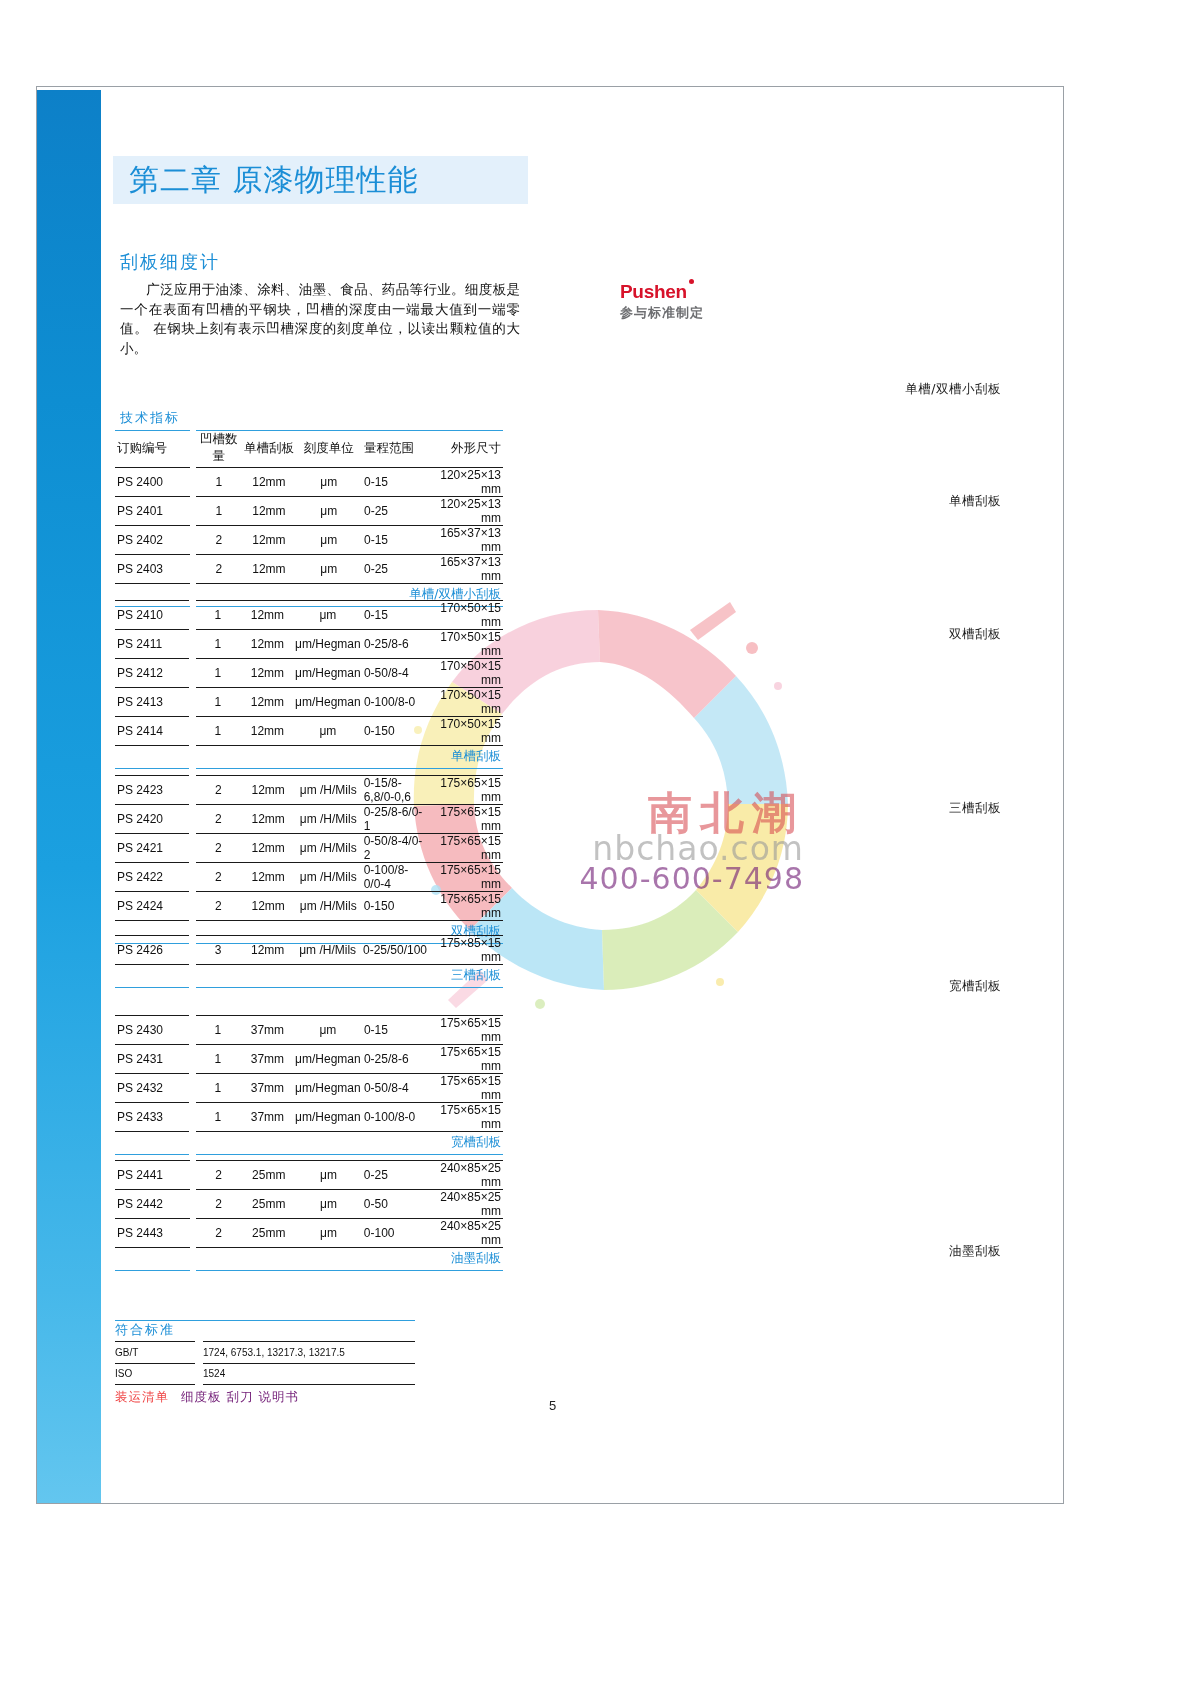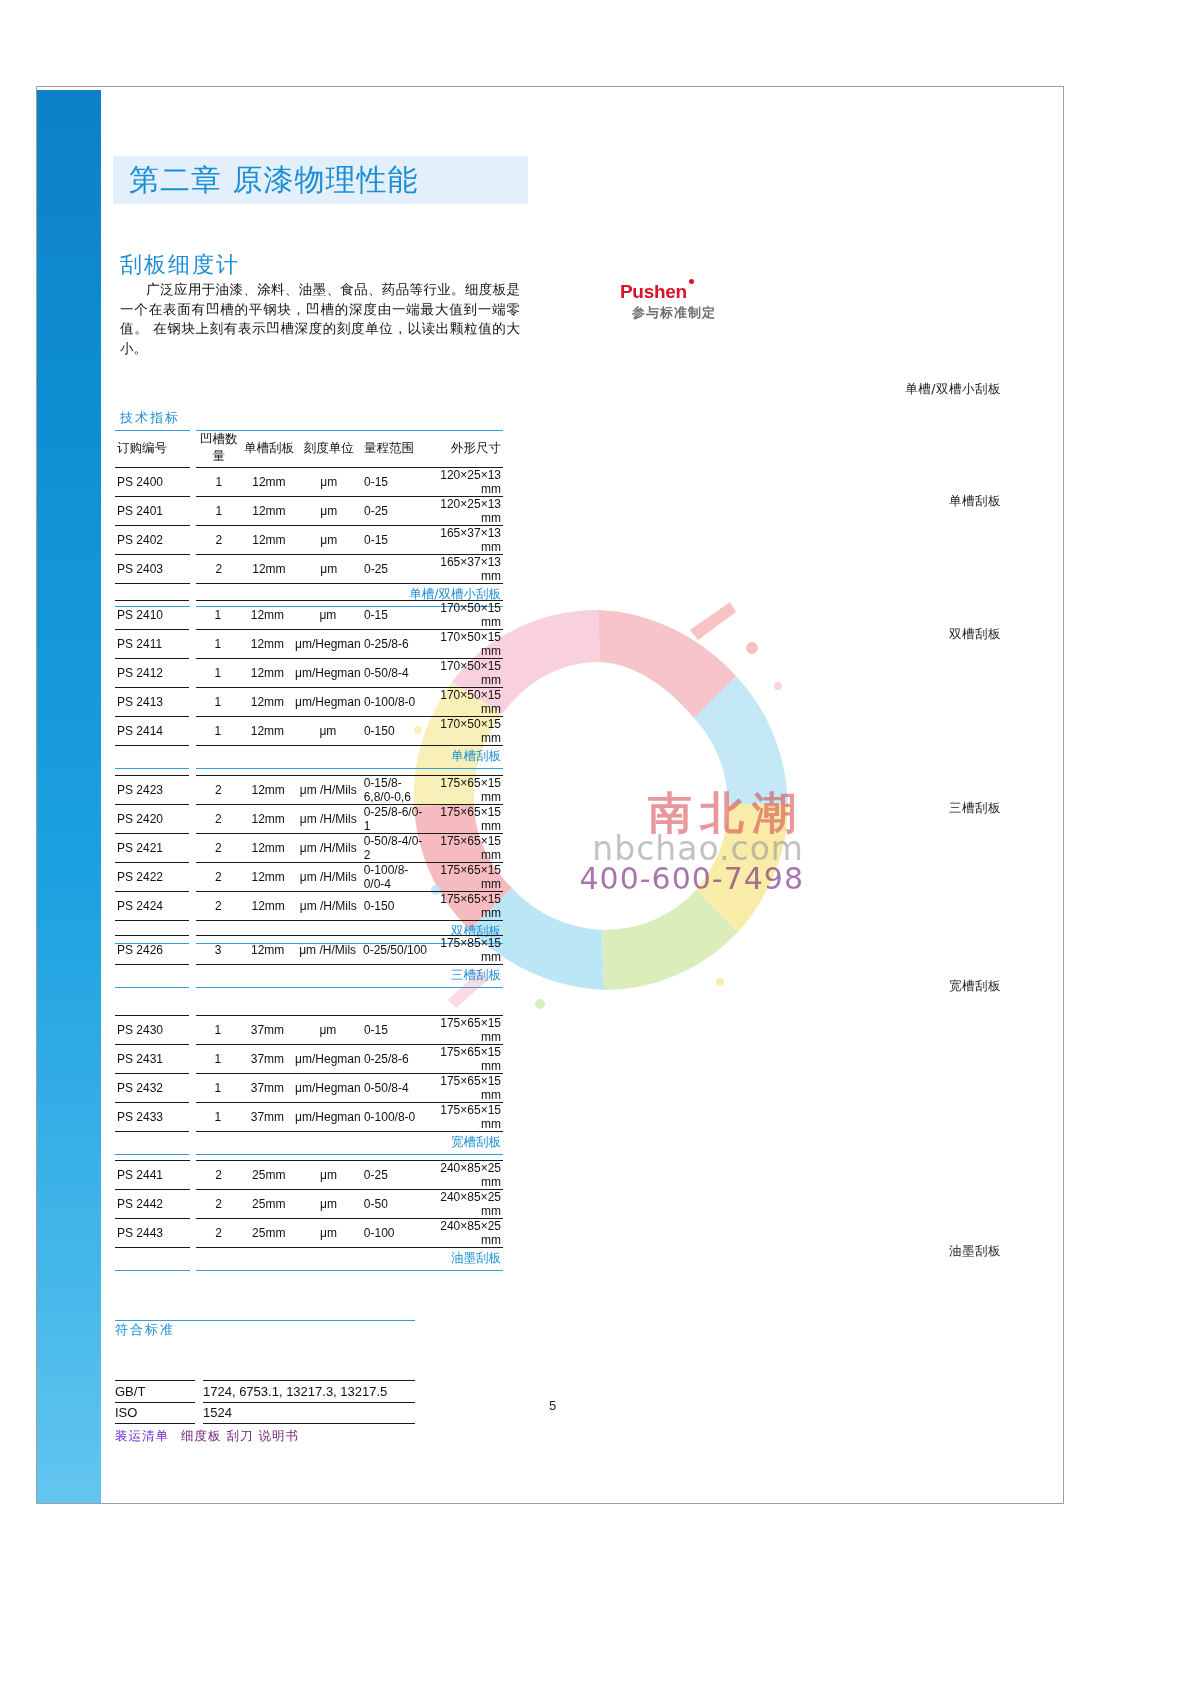--- a/index.html
+++ b/index.html
@@ -55,21 +55,21 @@
     color: #1b8ed6;
     font-weight: 400;
     font-family: "DejaVu Sans", "Liberation Sans", sans-serif;
     white-space: nowrap;
   }
 
   
   .section-heading {
     position: absolute;
     left: 19px; top: 160px;
-    font-size: 22px;
+    font-size: 18px;
     color: #1b8ed6;
     letter-spacing: 2px;
     font-family: "DejaVu Sans", "Liberation Sans", sans-serif;
   }
 
   
   .intro {
     position: absolute;
     left: 19px; top: 190px;
     width: 400px;
@@ -103,21 +103,20 @@
     border-radius: 50%;
     background: #d7122a;
   }
   .logo-sub {
     margin-top: 1px;
     font-size: 13px;
     font-weight: bold;
     color: #6d6e71;
     letter-spacing: 1px;
     font-family: "DejaVu Sans", sans-serif;
-    margin-left: 12px;
   }
 
   
   .tech-label {
     position: absolute;
     left: 19px; top: 319px;
     font-size: 13px;
     color: #1b8ed6;
     letter-spacing: 2px;
     font-family: "DejaVu Sans", "Liberation Sans", sans-serif;
@@ -192,39 +191,38 @@
     font-size: 13px;
     color: #1b8ed6;
     letter-spacing: 2px;
     font-family: "DejaVu Sans", "Liberation Sans", sans-serif;
     padding-bottom: 2px;
   }
   .std-topline { border-top: 1.6px solid #2f9fdd; height: 0; width: 300px; }
   .std-table {
     border-collapse: collapse;
     width: 300px;
-    font-size: 13px;
+    font-size: 10px;
     color: #111;
     font-family: "Liberation Sans", sans-serif;
-    margin-top: 39px;
   }
   .std-table td { height: 21px; padding: 0; vertical-align: middle; }
   .std-col-a { width: 80px; padding-left: 2px; }
   .std-col-b { width: 212px; padding-left: 6px; }
   .std-rule td { height: 0; padding: 0; }
   .std-rule .std-col-a { border-bottom: 1.4px solid #1a1a1a; }
   .std-rule .std-col-b { border-bottom: 1.4px solid #1a1a1a; }
   .std-gap { width: 8px; }
 
   .ship-row {
     margin-top: 4px;
     font-size: 12.5px;
     font-family: "DejaVu Sans", "Liberation Sans", sans-serif;
   }
-  .ship-label { color: #6d28d9; letter-spacing: 1px; }
+  .ship-label { color: #ef4444; letter-spacing: 1px; }
   .ship-items { color: #701a75; margin-left: 12px; letter-spacing: 1px; }
 
   
   .page-num {
     position: absolute;
     left: 448px; top: 1308px;
     font-size: 13px;
     color: #222;
     font-family: "Liberation Sans", sans-serif;
   }

